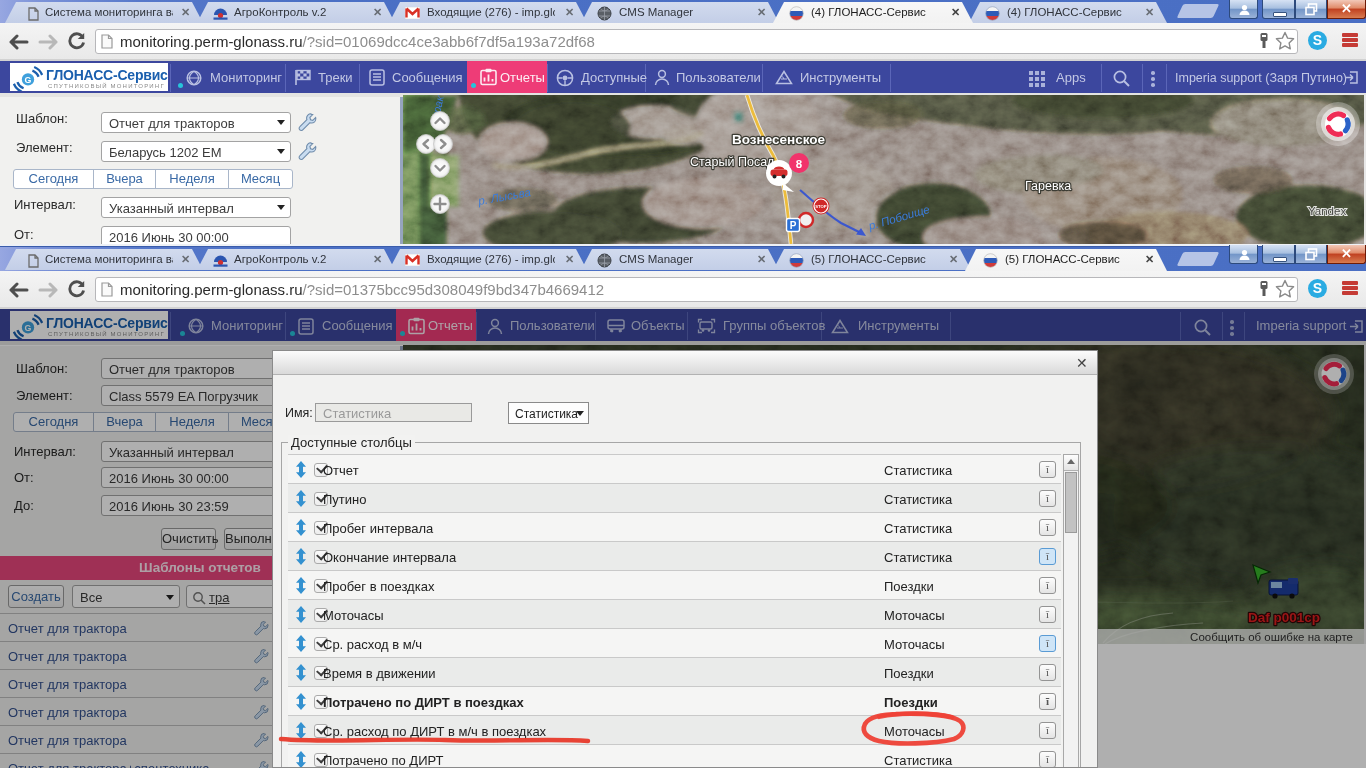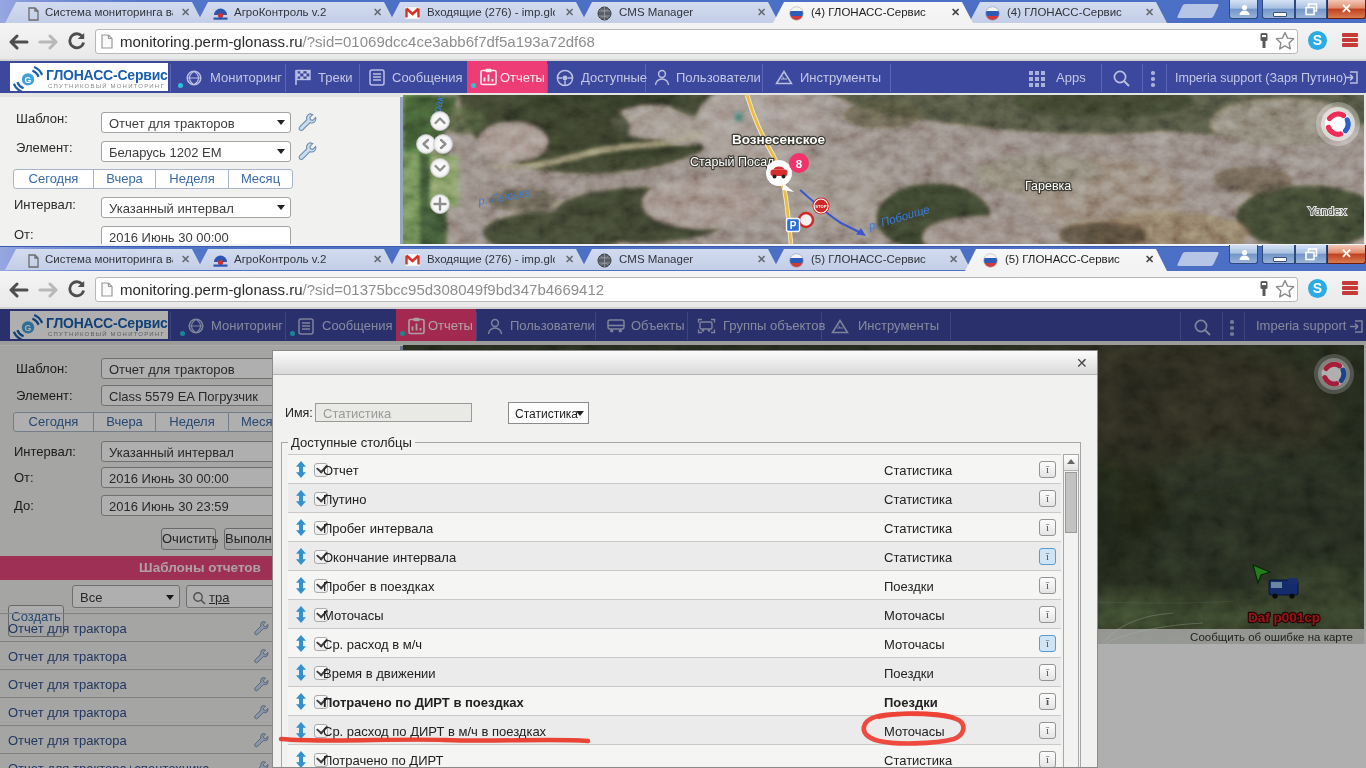--- a/index.html
+++ b/index.html
@@ -634,21 +634,21 @@
     <div class="psel" style="left:101px;top:223px;width:190px;height:21px;">
         <span class="tx">2016 Июнь 30 00:00</span>
       </div>
     <span class="plabel" style="left:14px;top:254px;">До:</span>
     <div class="psel" style="left:101px;top:251px;width:190px;height:21px;">
         <span class="tx">2016 Июнь 30 23:59</span>
       </div>
     <div class="abs" style="left:161px;top:284px;width:55px;height:22px;background:linear-gradient(#fdfdfd,#e8e8e8);border:1px solid #9a9a9a;border-radius:3px;box-sizing:border-box;font-size:13px;color:#333;text-align:center;line-height:20px;">Очистить</div>
     <div class="abs" style="left:224px;top:284px;width:68px;height:22px;background:linear-gradient(#fdfdfd,#e8e8e8);border:1px solid #9a9a9a;border-radius:3px;box-sizing:border-box;font-size:13px;color:#333;text-align:center;line-height:20px;">Выполнить</div>
     <div class="abs" style="left:0;top:312px;width:400px;height:24px;background:#e8467c;color:#fce8f0;font-weight:bold;font-size:13.5px;text-align:center;line-height:24px;">Шаблоны отчетов</div>
-    <div class="abs" style="left:8px;top:341px;width:56px;height:32px;background:linear-gradient(#fdfdfd,#ececec);border:1px solid #9a9a9a;border-radius:3px;box-sizing:border-box;font-size:13px;color:#3a6aa6;text-align:center;line-height:21px;margin-top:20px;">Создать</div>
+    <div class="abs" style="left:8px;top:341px;width:56px;height:23px;background:linear-gradient(#fdfdfd,#ececec);border:1px solid #9a9a9a;border-radius:3px;box-sizing:border-box;font-size:13px;color:#3a6aa6;text-align:center;line-height:21px;">Создать</div>
     <div class="psel" style="left:72px;top:341px;width:108px;height:23px;">
         <span class="tx" style="top:4px;">Все</span>
         <span class="ar" style="top:9px;"></span>
       </div>
     <div class="psel" style="left:186px;top:341px;width:107px;height:23px;">
         <svg class="abs" style="left:5px;top:5px" width="14" height="14">
           <circle cx="6" cy="6" r="4.2" fill="none" stroke="#777" stroke-width="1.4"></circle>
           <path d="M9 9 L13 13" stroke="#777" stroke-width="1.6"></path>
         </svg>
         <span class="tx" style="left:22px;top:4px;text-decoration:underline;">тра</span>

